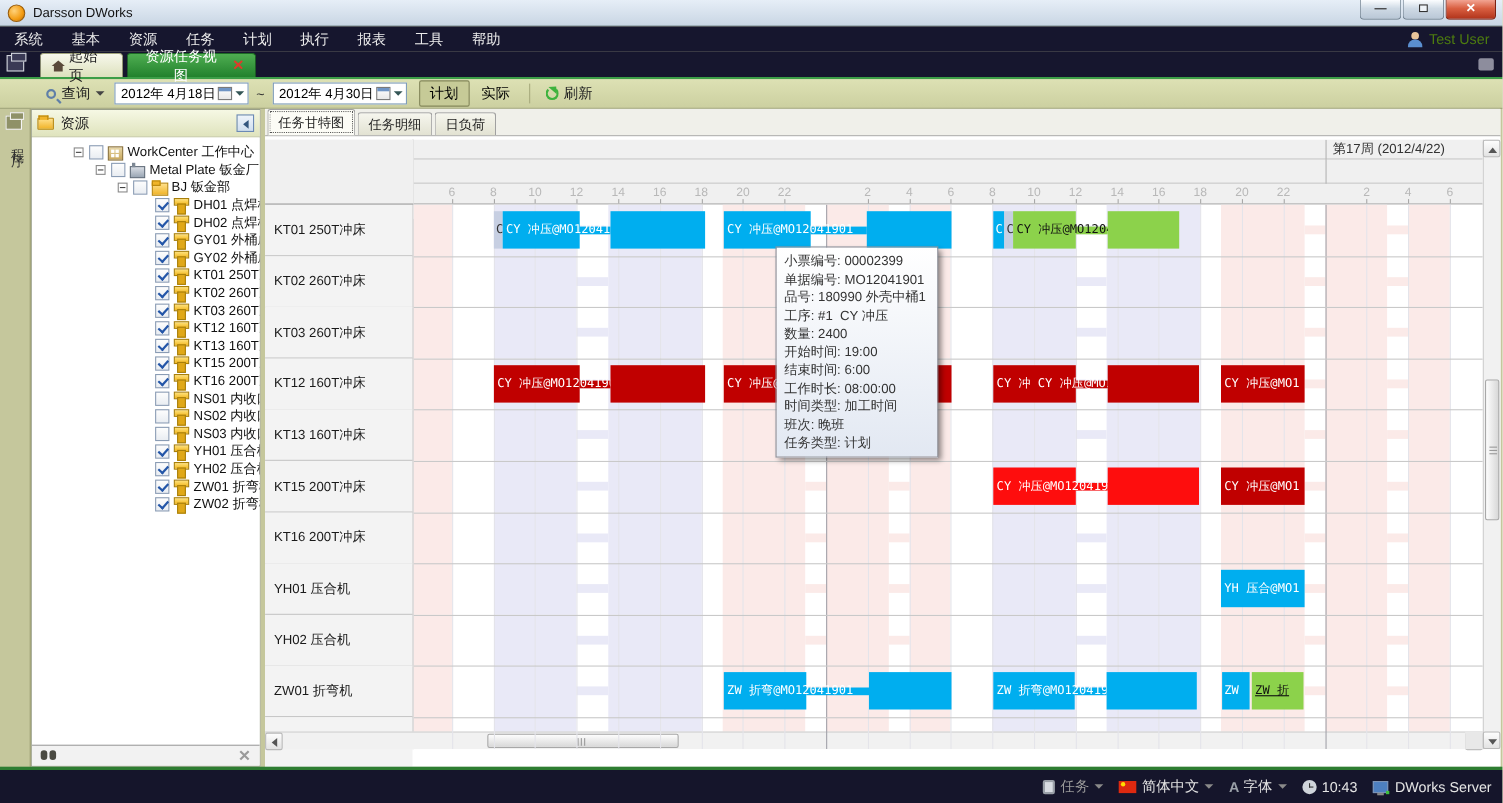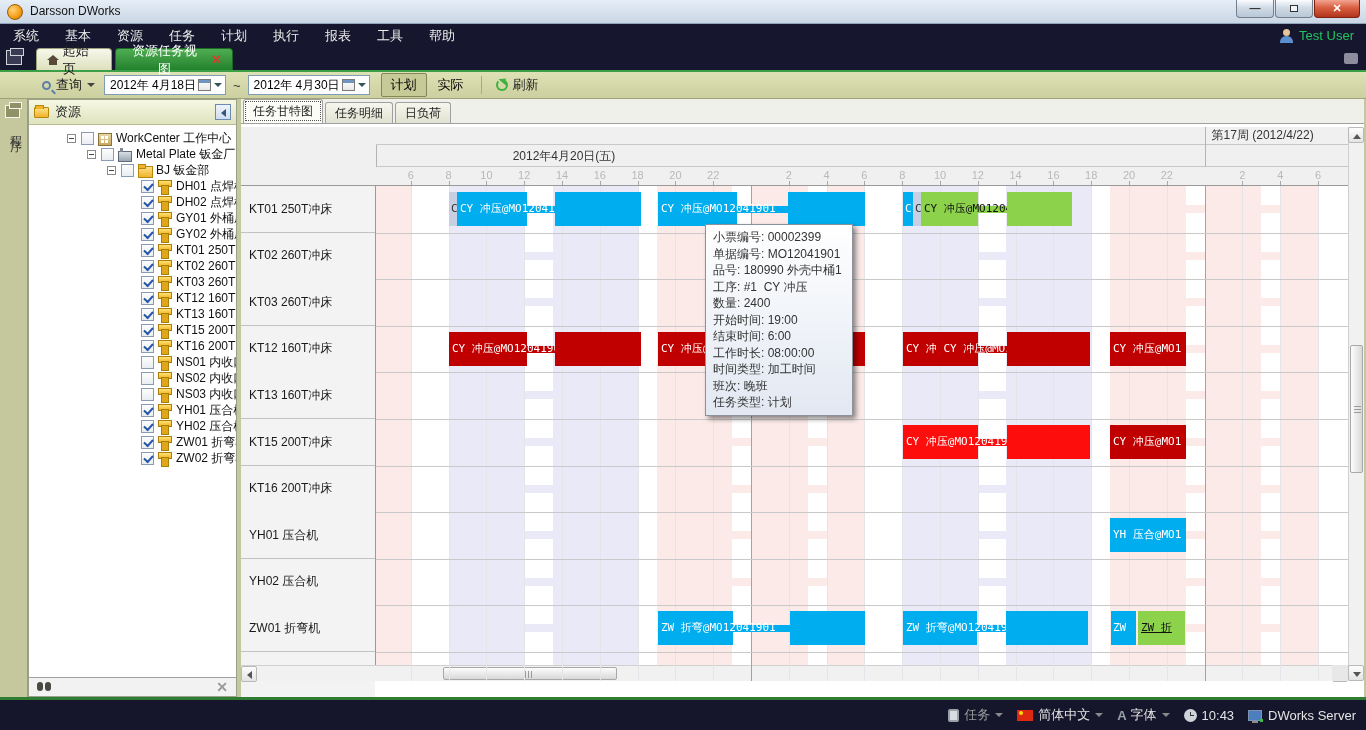--- a/index.html
+++ b/index.html
@@ -15,21 +15,21 @@
   .winbtns { position:absolute; right:6px; top:0; display:flex; }
   .wbtn { width:38px; height:18px; margin-left:1px; border:1px solid #70808f; border-top:none;
           border-radius:0 0 4px 4px; background:linear-gradient(#fbfdff,#cfdae5 45%,#b9c7d6);
           color:#333; text-align:center; line-height:16px; font-size:11px; font-weight:bold; }
   .wbtn.close { background:linear-gradient(#f2a492,#d95f41 45%,#b1341b); border-color:#7e2110; color:#fff; width:46px; }
   .wbtn .sq { display:inline-block; width:8px; height:7px; border:1px solid #333; margin-top:4px; background:#eef3f8; }
 
   
   .menubar { height:23px; background:#16162e; display:flex; align-items:center; position:relative; }
   .mitem { color:#ececec; font-size:13px; padding:0 13px; cursor:default; }
-  .userbox { position:absolute; right:12px; top:0; height:23px; display:flex; align-items:center; color:#22c55e; font-size:13px; }
+  .userbox { position:absolute; right:12px; top:0; height:23px; display:flex; align-items:center; color:#4d7c0f; font-size:13px; }
   .person { width:13px; height:14px; position:relative; margin-right:6px; }
   .person:before { content:""; position:absolute; left:3px; top:0; width:7px; height:7px; border-radius:50%; background:#e8c49a; }
   .person:after { content:""; position:absolute; left:0; bottom:0; width:13px; height:7px; border-radius:6px 6px 0 0; background:#5b8fd0; }
 
   
   .tabstrip { height:23px; background:#16162e; position:relative; }
   .strip-icon { position:absolute; left:6px; top:3px; width:16px; height:15px; border:1px solid #cfd3da; background:#3a3a55; }
   .strip-icon:before { content:""; position:absolute; left:3px; top:-3px; width:12px; height:6px; border:1px solid #cfd3da; background:#3a3a55; }
   .tab { position:absolute; top:1px; height:22px; border-radius:4px 4px 0 0; display:flex; align-items:center; padding:0 10px; font-size:13px; }
   .tab.home { left:36px; width:76px; background:linear-gradient(#f7f8ec,#dde1bd); color:#222; border:1px solid #9fa37a; border-bottom:none; }
@@ -396,21 +396,20 @@
               <div class="lcell" style="top: 431.8px;">YH02 压合机</div>
               <div class="lcell" style="top: 478.4px;">ZW01 折弯机</div>
               <div class="lcell" style="top: 525px;">ZW02 折弯机</div>
             </div>
           <div class="corner"></div>
           <div class="ghead">
             <div class="wrow">
                 <div class="wsec" style="left: 828.6px; width: 143.4px;">第17周 (2012/4/22)</div>
               </div>
             <div class="drow">
-                <div class="dsec" style="left: 0px; width: 375px;">2012年4月20日(五)</div>
                 <div class="dsec" style="left: 828.6px; width: 143.4px;"></div>
               </div>
             <div class="hrow">
                 <div class="hlab" style="left: 34.8px;">6</div>
                 <div class="htick" style="left: 34.8px;"></div>
                 <div class="hlab" style="left: 72.6px;">8</div>
                 <div class="htick" style="left: 72.6px;"></div>
                 <div class="hlab" style="left: 110.4px;">10</div>
                 <div class="htick" style="left: 110.4px;"></div>
                 <div class="hlab" style="left: 148.2px;">12</div>

